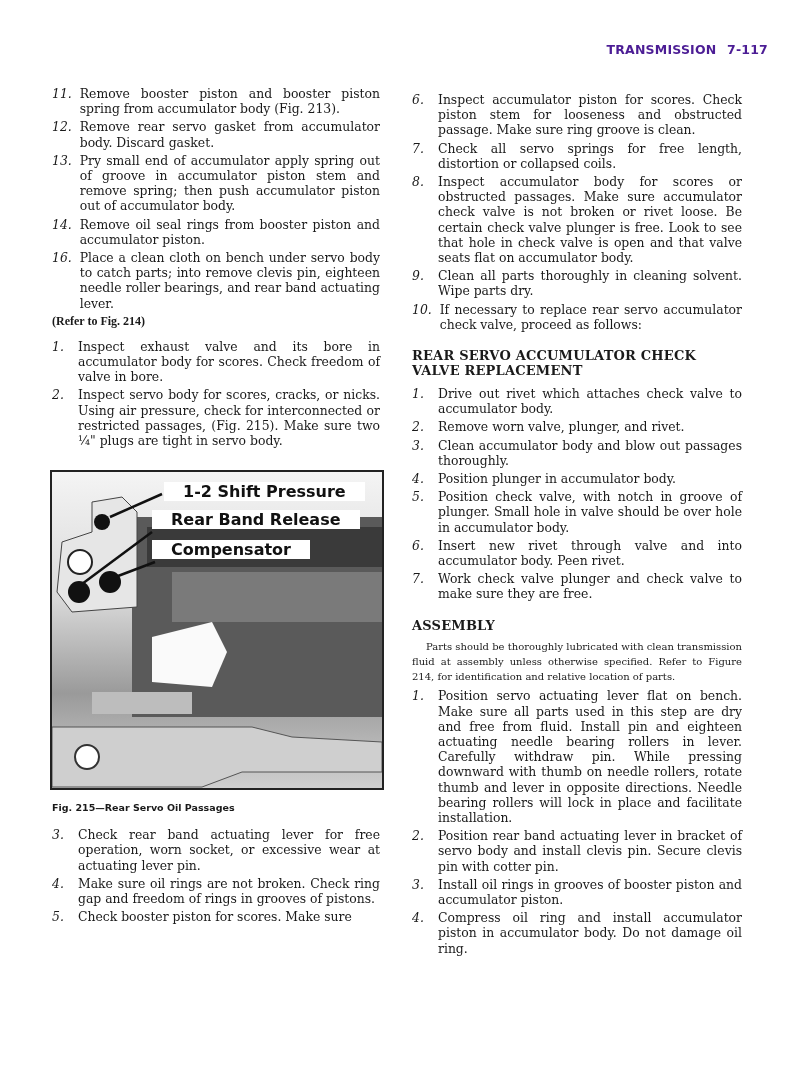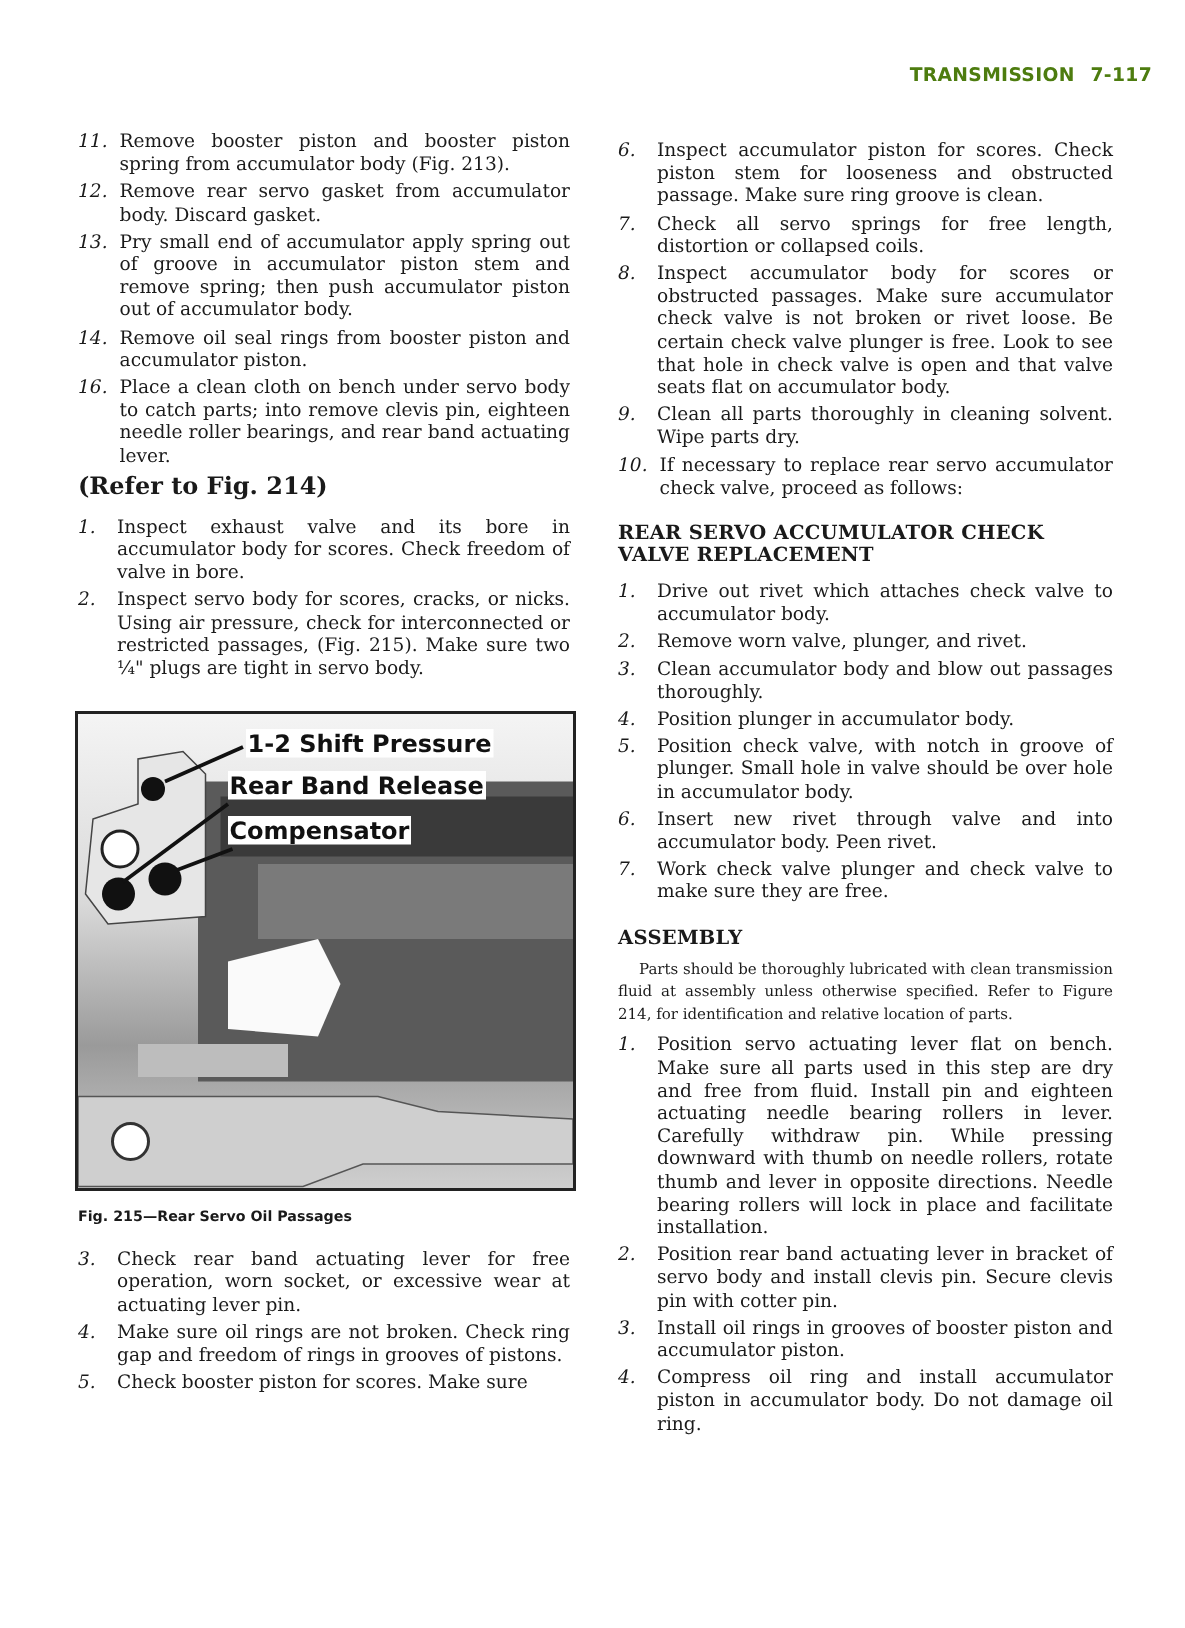--- a/index.html
+++ b/index.html
@@ -1,37 +1,37 @@
 <!DOCTYPE html>
 <html><head>
 <meta charset="utf-8">
 <style>
   html, body { margin: 0; padding: 0; background: #ffffff; }
   body { width: 790px; height: 1085px; position: relative; overflow: hidden;
          font-family: "DejaVu Serif", serif; color: #1a1a1a; }
   .header { position: absolute; top: 42px; right: 22px;
             font-family: "DejaVu Sans", sans-serif; font-weight: bold;
-            font-size: 12.5px; letter-spacing: 0.2px; color: #4d7c0f; }
+            font-size: 12.5px; letter-spacing: 0.2px; color: #4c1d95; }
   .header .pg { margin-left: 6px; }
   .col { position: absolute; top: 86px; }
   .col.left { left: 52px; width: 328px; }
   .col.right { left: 412px; width: 330px; top: 92px; }
   .item { display: flex; font-size: 12.4px; line-height: 15.2px; margin-bottom: 3px; }
   .item .num { flex: 0 0 26px; padding-right: 8px; box-sizing: border-box; font-style: italic; }
   .item .txt { flex: 1; text-align: justify; }
   .item.cont .num { visibility: hidden; }
   .h2 { font-weight: bold; font-size: 13px; letter-spacing: 0.2px; margin: 14px 0 6px 0; line-height: 15px; }
-  .h3 { font-weight: bold; font-size: 16px; margin: 0 0 10px 0; }
+  .h3 { font-weight: bold; font-size: 12px; margin: 0 0 10px 0; font-family: Liberation Serif, serif; }
   .para { font-size: 10px; line-height: 15.2px; text-align: justify; text-indent: 14px; margin: 4px 0 4px 0; }
   .figure { position: relative; width: 330px; height: 316px; border: 2px solid #222;
             margin: 22px 0 0 -2px; background: linear-gradient(180deg,#f4f4f4 0%,#d9d9d9 40%,#9a9a9a 70%,#cfcfcf 100%); overflow: hidden; }
   .caption { font-family: "DejaVu Sans", sans-serif; font-weight: bold; font-size: 9.5px;
              text-align: left; margin: 12px 0 14px 0; }
   .flabel { position: absolute; font-family: "DejaVu Sans", sans-serif; font-weight: bold;
-            font-size: 16px; color: #111; background: #fff; padding: 0 1px; white-space: nowrap; }
+            font-size: 16px; color: #111; background: #fff; padding: 0 19px; white-space: nowrap; }
 </style>
 </head>
 <body>
 
 <div class="header">
   <span>TRANSMISSION</span>
   <span class="pg">7-117</span>
 </div>
 
 <div class="col left">

